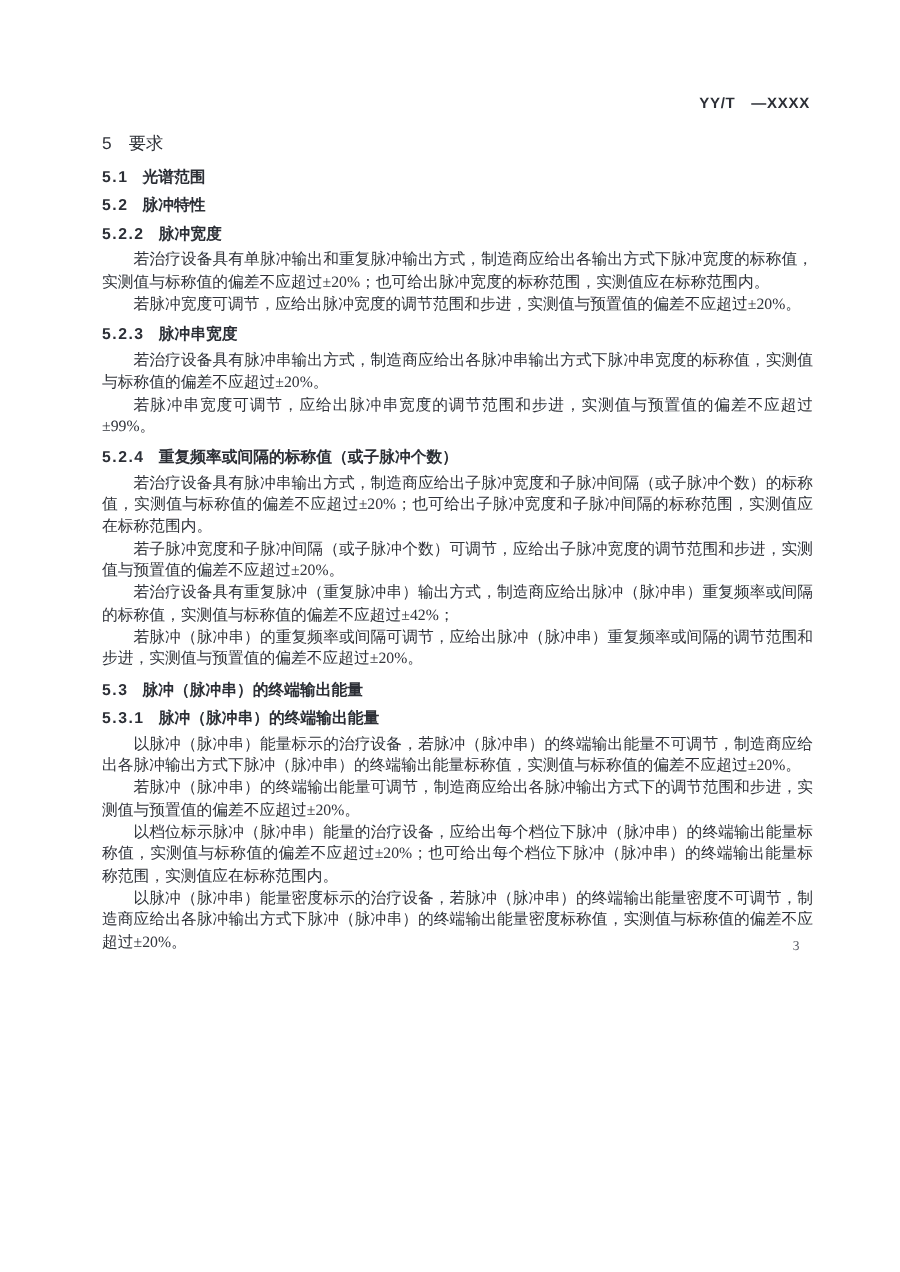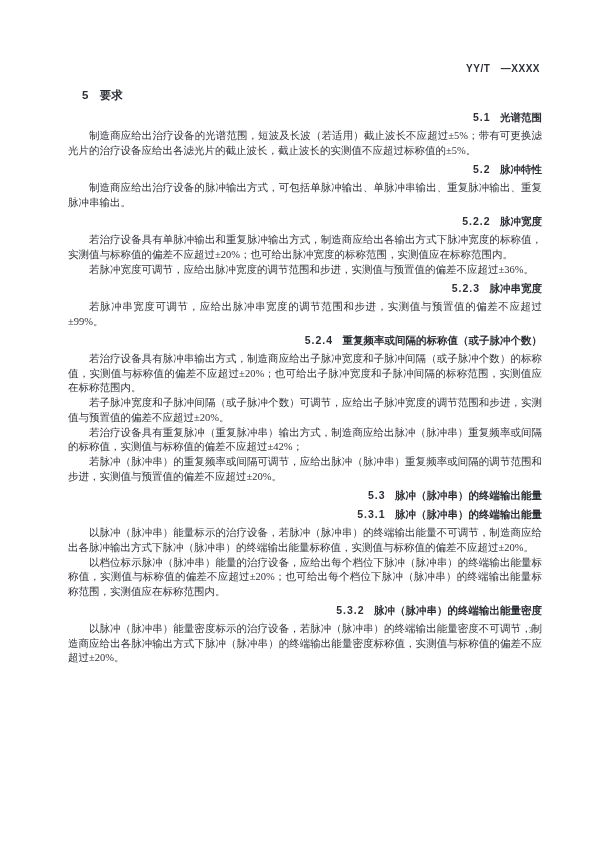--- a/index.html
+++ b/index.html
@@ -23,31 +23,30 @@
     font-family: "Liberation Sans", "DejaVu Sans", sans-serif;
     font-weight: bold;
     font-size: 10px;
     letter-spacing: 0.5px;
     color: #2c2f36;
     margin: 0 2px 12px 0;
   }
   h1.h-l1 {
     font-family: "Liberation Sans", "DejaVu Sans", sans-serif;
     font-size: 11.5px;
-    font-weight: bold;
+    font-weight: normal;
     color: #2c2f36;
-    margin: 6px 0 8px 14px;
+    margin: 6px 0 8px 0;
   }
   h2.h-sec {
     font-family: "Liberation Sans", "DejaVu Sans", sans-serif;
     font-size: 10.5px;
     font-weight: bold;
     color: #2c2f36;
     margin: 5px 0 4px 0;
-    text-align: right;
   }
   .sec-num {
     display: inline-block;
     margin-right: 0.9em;
     letter-spacing: 1px;
   }
   p.body-p {
     font-size: 10.5px;
     line-height: 14.5px;
     text-align: justify;
@@ -73,39 +72,38 @@
 <div class="page">
 
   <div class="doc-code">YY/T　—XXXX</div>
 
   <div class="sec">
     <h1 class="h-l1"><span class="sec-num">5</span><span>要求</span></h1>
   </div>
 
   <div class="sec">
     <h2 class="h-sec"><span class="sec-num">5.1</span><span>光谱范围</span></h2>
-    <p class="body-p">制造商应给出治疗设备的光谱范围，短波及长波（若适用）截止波长不应超过±5%；带有可更换滤光片的治疗设备应给出各滤光片的截止波长，截止波长的实测值不应超过标称值的±5%。</p>
   </div>
 
   <div class="sec">
     <h2 class="h-sec"><span class="sec-num">5.2</span><span>脉冲特性</span></h2>
   </div>
 
   <div class="sec">
-    <p class="body-p">制造商应给出治疗设备的脉冲输出方式，可包括单脉冲输出、单脉冲串输出、重复脉冲输出、重复脉冲串输出。</p>
   </div>
 
   <div class="sec">
     <h2 class="h-sec"><span class="sec-num">5.2.2</span><span>脉冲宽度</span></h2>
     <p class="body-p">若治疗设备具有单脉冲输出和重复脉冲输出方式，制造商应给出各输出方式下脉冲宽度的标称值，实测值与标称值的偏差不应超过±20%；也可给出脉冲宽度的标称范围，实测值应在标称范围内。</p>
-    <p class="body-p">若脉冲宽度可调节，应给出脉冲宽度的调节范围和步进，实测值与预置值的偏差不应超过±36%。</p>
+    <p class="body-p">若脉冲宽度可调节，应给出脉冲宽度的调节范围和步进，实测值与预置值的偏差不应超过±20%。</p>
   </div>
 
   <div class="sec">
     <h2 class="h-sec"><span class="sec-num">5.2.3</span><span>脉冲串宽度</span></h2>
+    <p class="body-p">若治疗设备具有脉冲串输出方式，制造商应给出各脉冲串输出方式下脉冲串宽度的标称值，实测值与标称值的偏差不应超过±20%。</p>
     <p class="body-p">若脉冲串宽度可调节，应给出脉冲串宽度的调节范围和步进，实测值与预置值的偏差不应超过±99%。</p>
   </div>
 
   <div class="sec">
     <h2 class="h-sec"><span class="sec-num">5.2.4</span><span>重复频率或间隔的标称值（或子脉冲个数）</span></h2>
     <p class="body-p">若治疗设备具有脉冲串输出方式，制造商应给出子脉冲宽度和子脉冲间隔（或子脉冲个数）的标称值，实测值与标称值的偏差不应超过±20%；也可给出子脉冲宽度和子脉冲间隔的标称范围，实测值应在标称范围内。</p>
     <p class="body-p">若子脉冲宽度和子脉冲间隔（或子脉冲个数）可调节，应给出子脉冲宽度的调节范围和步进，实测值与预置值的偏差不应超过±20%。</p>
   </div>
 
   <div class="sec">
@@ -113,23 +111,23 @@
     <p class="body-p">若脉冲（脉冲串）的重复频率或间隔可调节，应给出脉冲（脉冲串）重复频率或间隔的调节范围和步进，实测值与预置值的偏差不应超过±20%。</p>
   </div>
 
   <div class="sec">
     <h2 class="h-sec"><span class="sec-num">5.3</span><span>脉冲（脉冲串）的终端输出能量</span></h2>
   </div>
 
   <div class="sec">
     <h2 class="h-sec"><span class="sec-num">5.3.1</span><span>脉冲（脉冲串）的终端输出能量</span></h2>
     <p class="body-p">以脉冲（脉冲串）能量标示的治疗设备，若脉冲（脉冲串）的终端输出能量不可调节，制造商应给出各脉冲输出方式下脉冲（脉冲串）的终端输出能量标称值，实测值与标称值的偏差不应超过±20%。</p>
+    <p class="body-p">若脉冲（脉冲串）的终端输出能量可调节，制造商应给出各脉冲输出方式下的调节范围和步进，实测值与预置值的偏差不应超过±20%。</p>
     <p class="body-p">以档位标示脉冲（脉冲串）能量的治疗设备，应给出每个档位下脉冲（脉冲串）的终端输出能量标称值，实测值与标称值的偏差不应超过±20%；也可给出每个档位下脉冲（脉冲串）的终端输出能量标称范围，实测值应在标称范围内。</p>
   </div>
 
   <div class="sec">
-    <h2 class="h-sec"><span class="sec-num">5.3.2</span><span>脉冲（脉冲串）的终端输出能量密度</span></h2>
     <p class="body-p">以脉冲（脉冲串）能量密度标示的治疗设备，若脉冲（脉冲串）的终端输出能量密度不可调节，制造商应给出各脉冲输出方式下脉冲（脉冲串）的终端输出能量密度标称值，实测值与标称值的偏差不应超过±20%。</p>
   </div>
 
   <div class="page-number">3</div>
 
 </div>
 
 </body></html>

